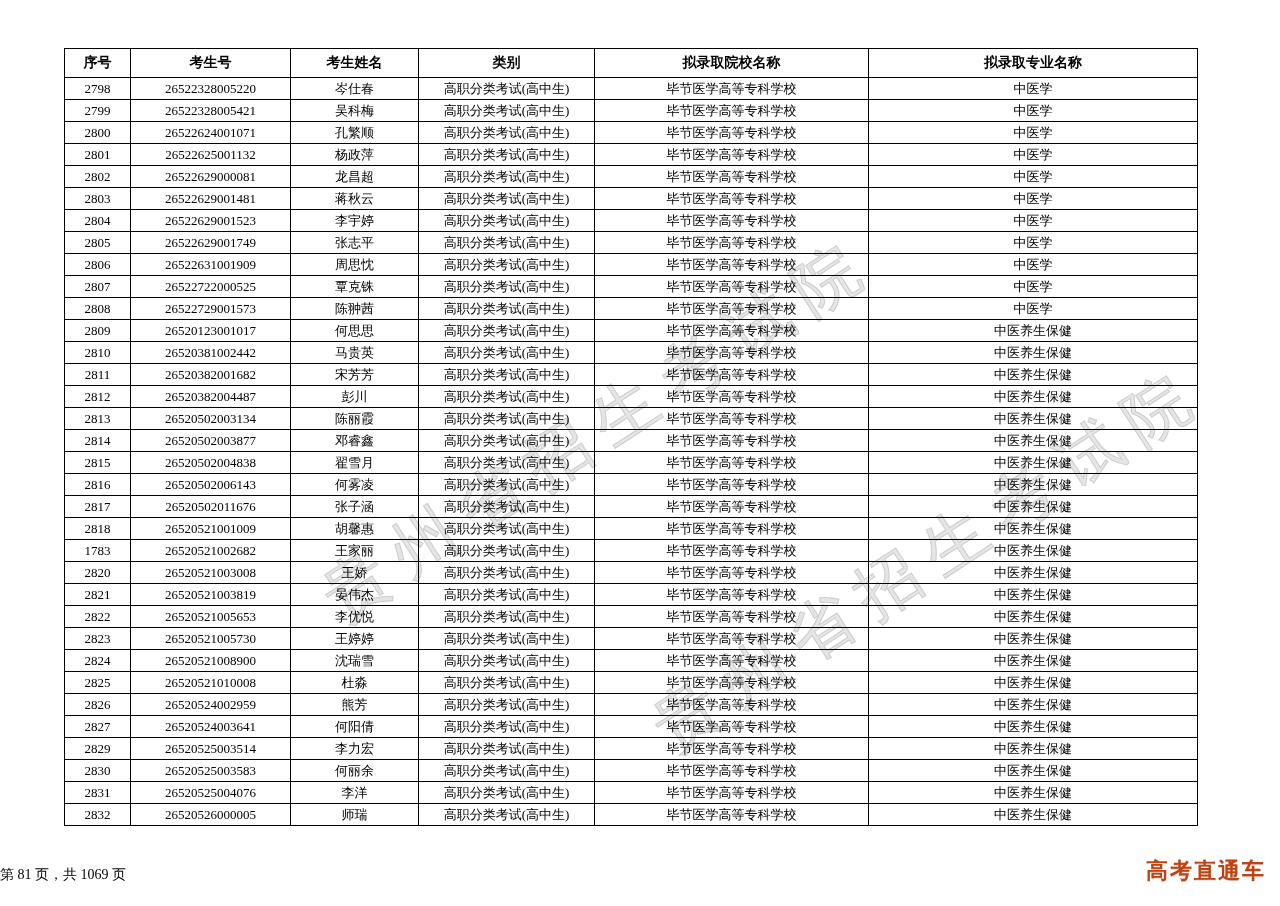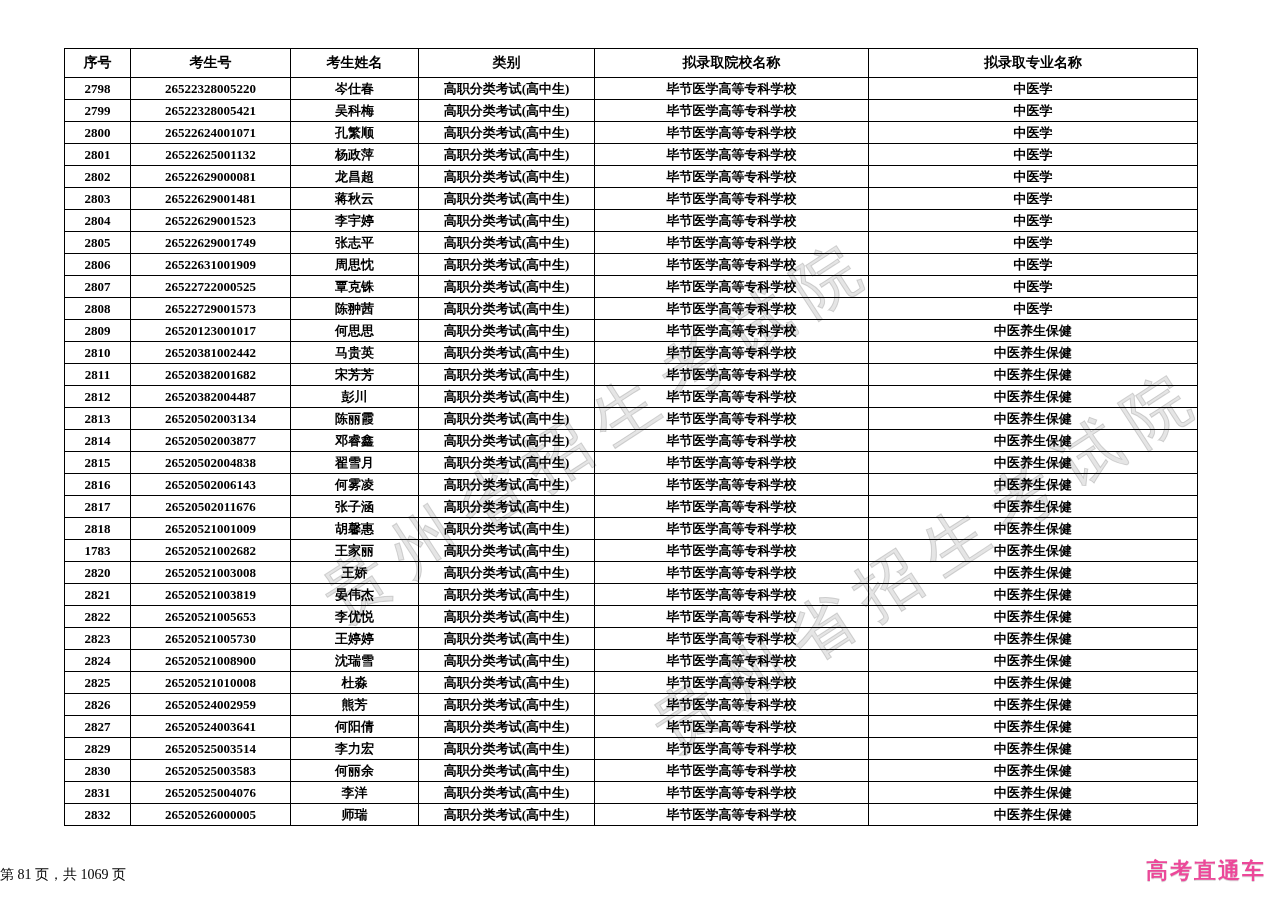--- a/index.html
+++ b/index.html
@@ -48,21 +48,21 @@
     vertical-align: middle;
     padding: 0 3px;
     overflow: hidden;
     white-space: nowrap;
   }
   table.roster thead tr { height: 29px; }
   table.roster th {
     font-size: 14px;
     font-weight: bold;
   }
-  table.roster tbody tr { height: 22px; font-weight: bold; }
+  table.roster tbody tr { height: 22px; }
   table.roster td { font-size: 13px; }
   .col-index      { width: 66px; }
   .col-candidate  { width: 160px; }
   .col-name       { width: 128px; }
   .col-category   { width: 176px; }
   .col-college    { width: 274px; }
   .col-major      { width: 329px; }
   .footer {
     position: absolute;
     z-index: 1;
@@ -384,15 +384,15 @@
           <td>毕节医学高等专科学校</td>
           <td>中医养生保健</td>
         </tr>
       </tbody>
   </table>
 
   <div class="footer">
     <span>第 81 页，共 1069 页</span>
   </div>
 
-  <div class="brand-logo" style="color: #ec4899;">高考直通车</div>
+  <div class="brand-logo" style="color: #c2410c;">高考直通车</div>
 
 </div>
 
 </body></html>

